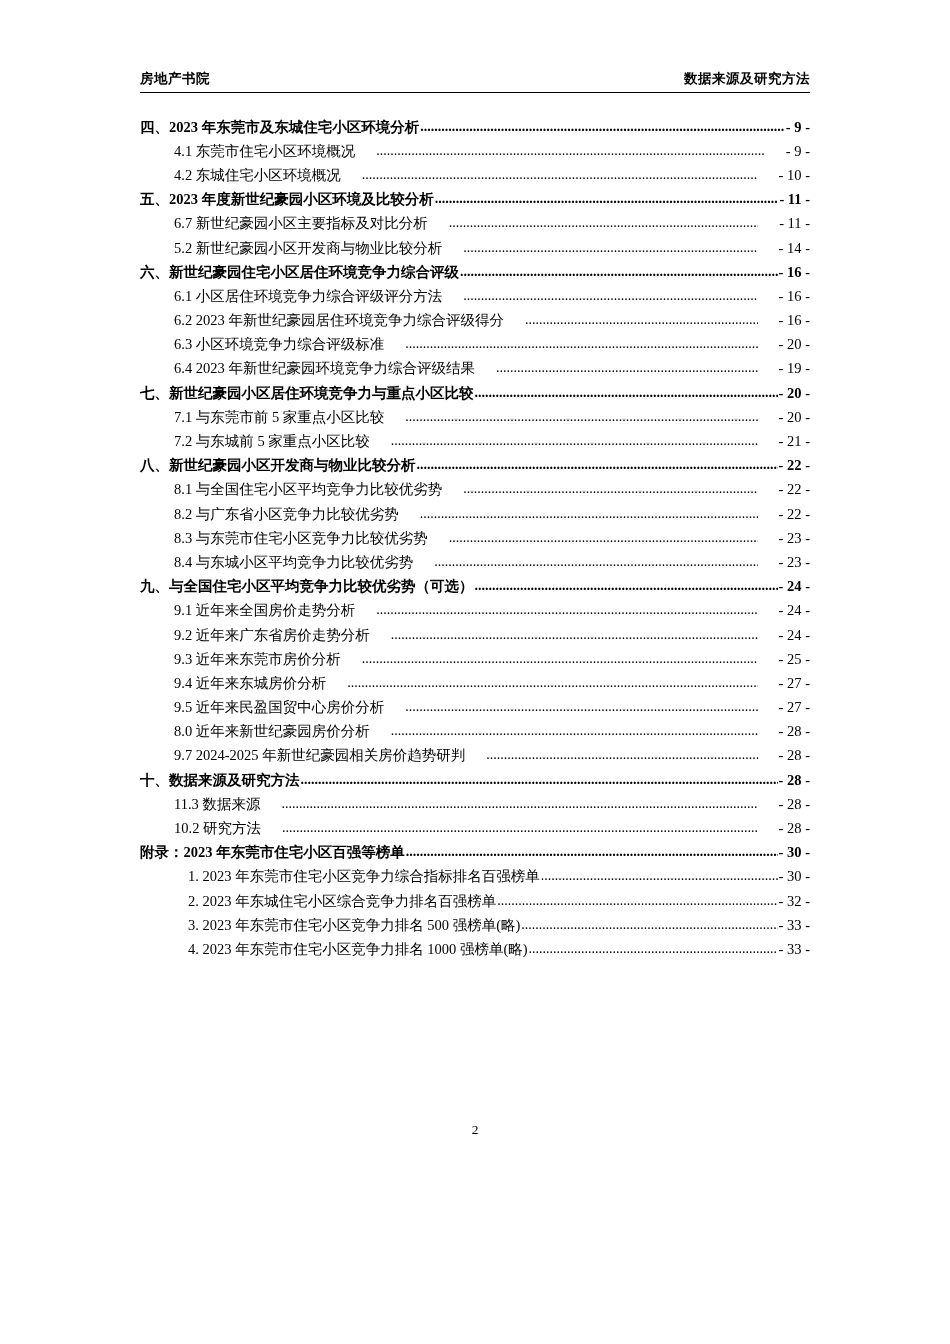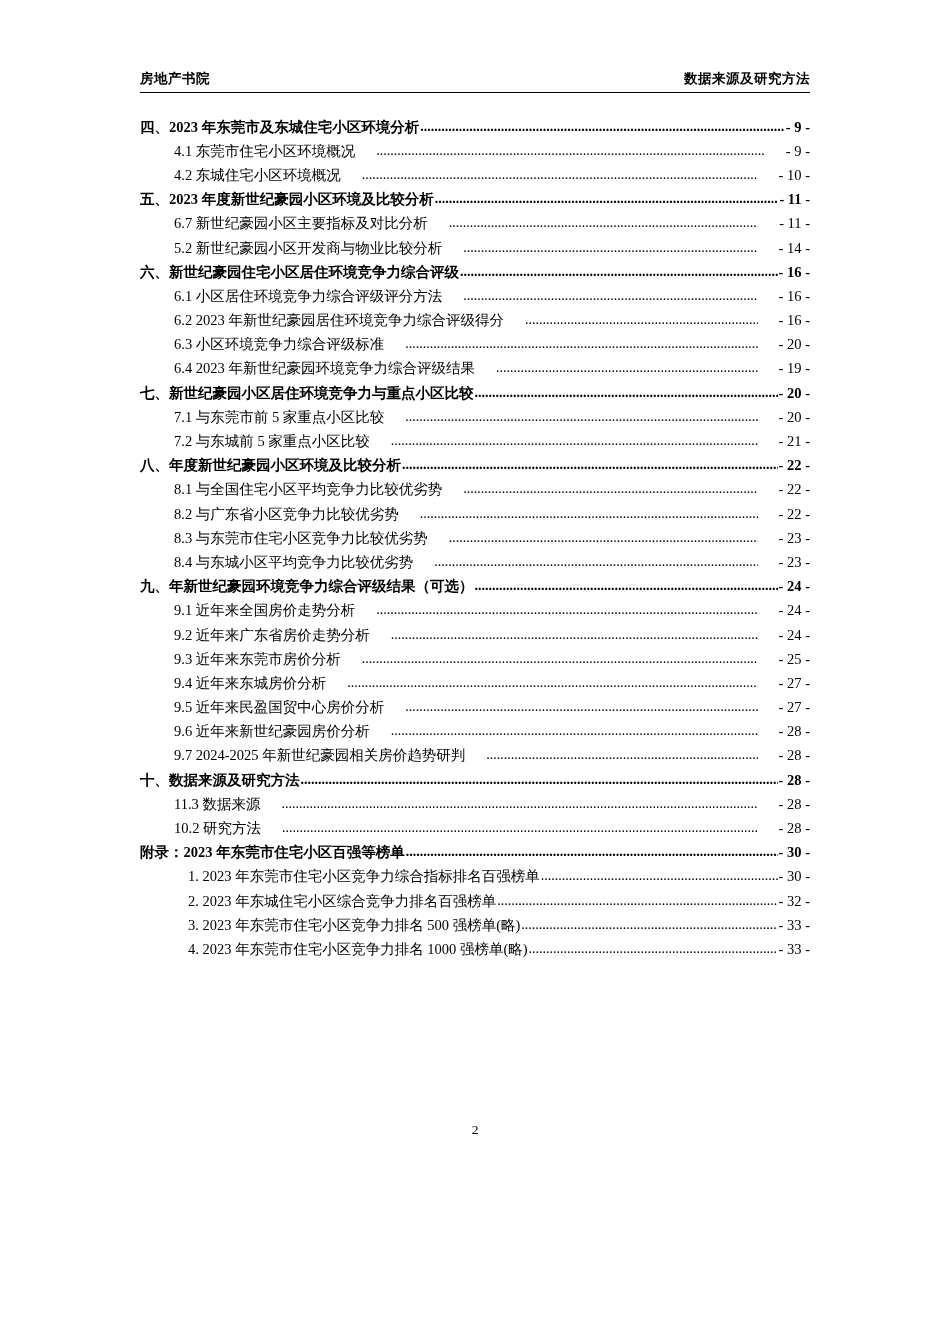--- a/index.html
+++ b/index.html
@@ -172,21 +172,21 @@
           <span class="label">7.1 与东莞市前 5 家重点小区比较</span>
           <span class="dots">........................................................................................................................................................................................................</span>
           <span class="page-no">- 20 -</span>
         </div>
         <div class="toc-row lvl2">
           <span class="label">7.2 与东城前 5 家重点小区比较</span>
           <span class="dots">........................................................................................................................................................................................................</span>
           <span class="page-no">- 21 -</span>
         </div>
         <div class="toc-row lvl1">
-          <span class="label">八、年度新世纪豪园小区环境及比较分析</span>
+          <span class="label">八、新世纪豪园小区开发商与物业比较分析</span>
           <span class="dots">........................................................................................................................................................................................................</span>
           <span class="page-no">- 22 -</span>
         </div>
         <div class="toc-row lvl2">
           <span class="label">8.1 与全国住宅小区平均竞争力比较优劣势</span>
           <span class="dots">........................................................................................................................................................................................................</span>
           <span class="page-no">- 22 -</span>
         </div>
         <div class="toc-row lvl2">
           <span class="label">8.2 与广东省小区竞争力比较优劣势</span>
@@ -197,21 +197,21 @@
           <span class="label">8.3  与东莞市住宅小区竞争力比较优劣势</span>
           <span class="dots">........................................................................................................................................................................................................</span>
           <span class="page-no">- 23 -</span>
         </div>
         <div class="toc-row lvl2">
           <span class="label">8.4  与东城小区平均竞争力比较优劣势</span>
           <span class="dots">........................................................................................................................................................................................................</span>
           <span class="page-no">- 23 -</span>
         </div>
         <div class="toc-row lvl1">
-          <span class="label">九、年新世纪豪园环境竞争力综合评级结果（可选）</span>
+          <span class="label">九、与全国住宅小区平均竞争力比较优劣势（可选）</span>
           <span class="dots">........................................................................................................................................................................................................</span>
           <span class="page-no">- 24 -</span>
         </div>
         <div class="toc-row lvl2">
           <span class="label">9.1  近年来全国房价走势分析</span>
           <span class="dots">........................................................................................................................................................................................................</span>
           <span class="page-no">- 24 -</span>
         </div>
         <div class="toc-row lvl2">
           <span class="label">9.2  近年来广东省房价走势分析</span>
@@ -227,21 +227,21 @@
           <span class="label">9.4  近年来东城房价分析</span>
           <span class="dots">........................................................................................................................................................................................................</span>
           <span class="page-no">- 27 -</span>
         </div>
         <div class="toc-row lvl2">
           <span class="label">9.5  近年来民盈国贸中心房价分析</span>
           <span class="dots">........................................................................................................................................................................................................</span>
           <span class="page-no">- 27 -</span>
         </div>
         <div class="toc-row lvl2">
-          <span class="label">9.6  近年来新世纪豪园房价分析</span>
+          <span class="label">8.0  近年来新世纪豪园房价分析</span>
           <span class="dots">........................................................................................................................................................................................................</span>
           <span class="page-no">- 28 -</span>
         </div>
         <div class="toc-row lvl2">
           <span class="label">9.7 2024-2025 年新世纪豪园相关房价趋势研判</span>
           <span class="dots">........................................................................................................................................................................................................</span>
           <span class="page-no">- 28 -</span>
         </div>
         <div class="toc-row lvl1">
           <span class="label">十、数据来源及研究方法</span>

